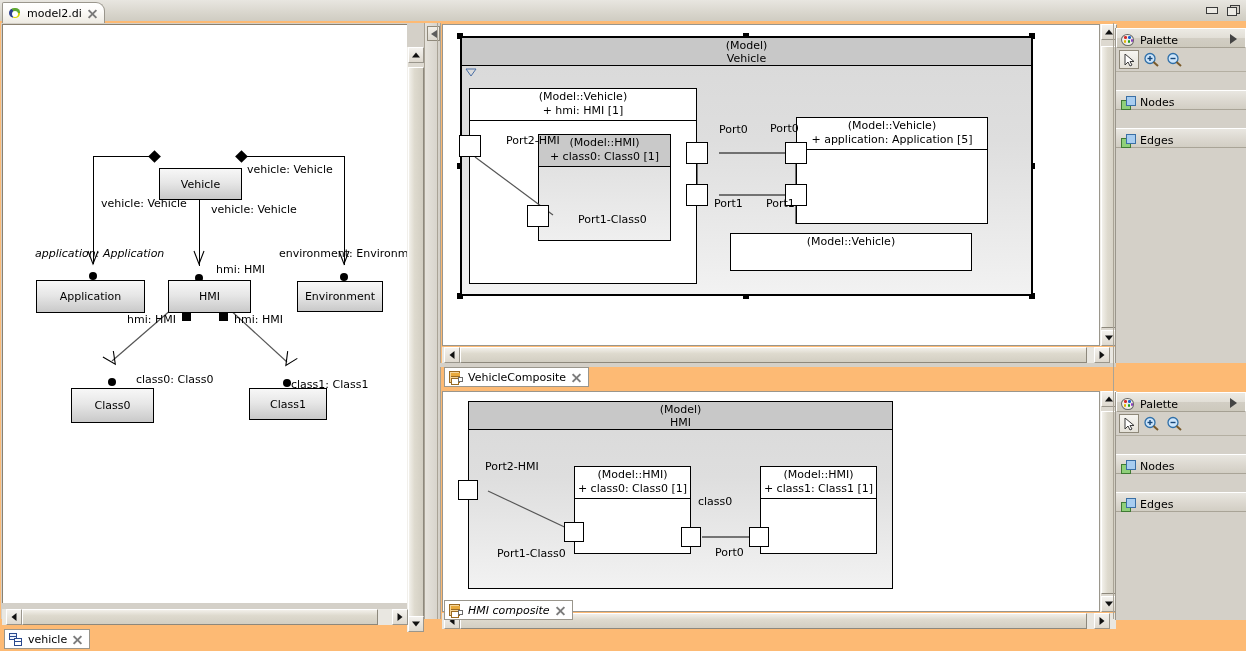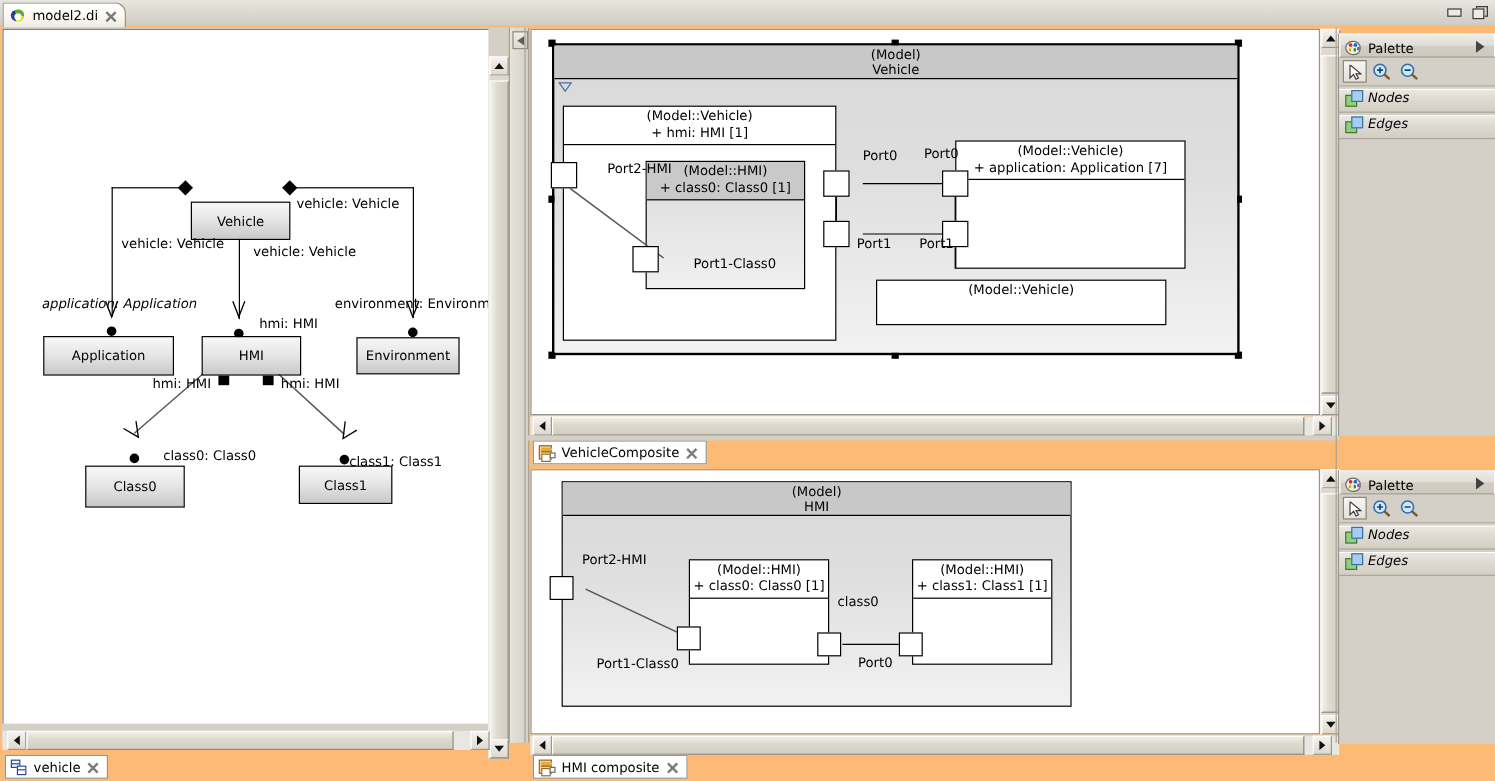--- a/index.html
+++ b/index.html
@@ -170,26 +170,25 @@
     background: #d4d0c8; border-bottom: 1px solid #b4afa2;
   }
   .tool {
     width: 20px; height: 19px; position: relative; cursor: pointer;
   }
   .tool.sel {
     background: linear-gradient(to bottom,#f6f5f1,#e4e1d8);
     border: 1px solid #8e8879;
   }
   .pal-drawer {
-    height: 20px; margin-top: 2px;
+    height: 20px; margin-top: 18px;
     background: linear-gradient(to bottom,#e9e7e1 0%,#ddd9d1 50%,#d2cec4 100%);
     border-top: 1px solid #fff; border-bottom: 1px solid #a9a497;
-    display:flex; align-items:flex-start; gap:6px; padding-left: 5px;
+    display:flex; align-items:flex-end; gap:6px; padding-left: 5px;
     cursor: pointer;
-    font-style: italic;
   }
   .pal-drawer-label { font-size: 11px; color:#000; }
 
   
   .icon-palette { width:14px; height:14px; position:relative; }
   .icon-palette .pl {
     position:absolute; left:0; top:1px; width:13px; height:12px;
     border:1px solid #6a6a6a; border-radius: 50% 50% 45% 55%;
     background:#f0eee6;
   }
@@ -446,21 +445,21 @@
     <div class="comp-part shaded" style="left:95px; top:109px; width:133px; height:107px;">
       <div class="part-hdr grey">
         <div>(Model::HMI)</div>
         <div>+ class0: Class0 [1]</div>
       </div>
     </div>
 
     <div class="comp-part" style="left:353px; top:92px; width:192px; height:107px;">
       <div class="part-hdr">
         <div>(Model::Vehicle)</div>
-        <div>+ application: Application [7]</div>
+        <div>+ application: Application [5]</div>
       </div>
     </div>
 
     <div class="comp-part" style="left:287px; top:208px; width:242px; height:38px;">
       <div class="part-hdr" style="border-bottom:none;">
         <div>(Model::Vehicle)</div>
       </div>
     </div>
 
     <svg style="position:absolute; left:0; top:0; width:658px; height:322px; pointer-events:none;">
@@ -570,21 +569,21 @@
   <div class="sb-h" style="left:442px; top:613px; width:674px;">
     <div class="sb-arrow ar-left" style="left:2px; top:0;">
         <i></i>
       </div>
     <div class="sb-thumb horiz" style="left:18px; top:0; width:627px; height:16px;"></div>
     <div class="sb-arrow ar-right" style="left:652px; top:0;">
         <i></i>
       </div>
   </div>
 
-  <div class="vtab" style="left:444px; top:629px;">
+  <div class="vtab" style="left:444px; top:600px;font-style:italic;">
     <span class="icon-composite">
       <span class="f"></span>
         <span class="p"></span>
     </span>
     <span class="vtab-label">HMI composite</span>
     <span class="tab-close"></span>
   </div>
 
   <div class="vtab" style="left:4px; top:629px;">
     <span class="icon-classes">

